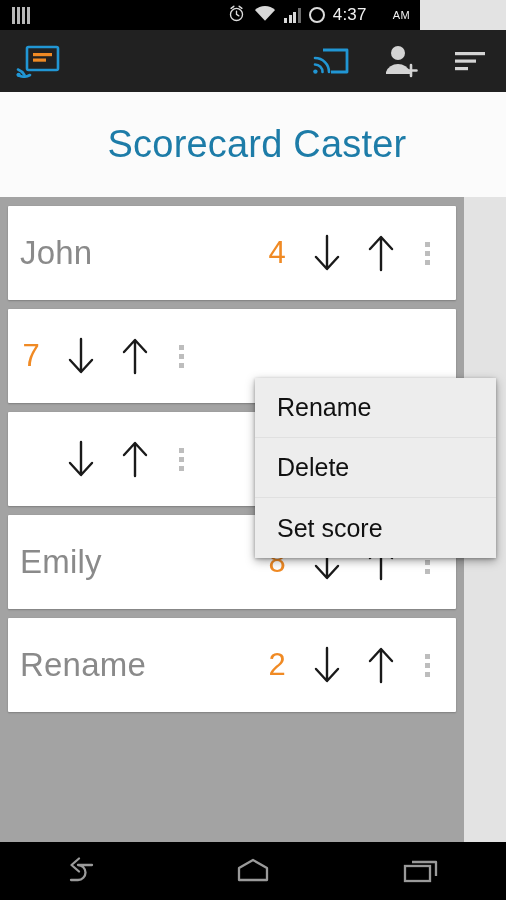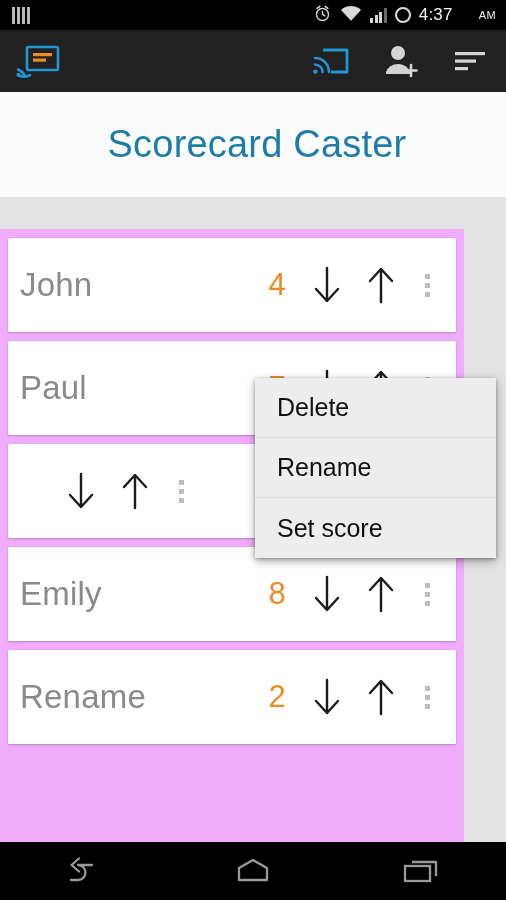--- a/index.html
+++ b/index.html
@@ -19,21 +19,21 @@
     width: 506px;
     height: 900px;
     background: #e3e3e3;
     overflow: hidden;
   }
 
   
   #status-bar {
     position: absolute;
     top: 0; left: 0;
-    width: 506px;
+    width: 420px;
     height: 30px;
     background: #000000;
     display: flex;
     align-items: center;
     justify-content: space-between;
     padding: 0 10px 0 12px;
     box-sizing: border-box;
   }
   #status-left {
     display: flex;
@@ -140,24 +140,23 @@
     letter-spacing: 0.2px;
     margin-left: 8px;
   }
 
   
   #list {
     position: absolute;
     top: 197px; left: 0;
     width: 464px;
     height: 645px;
-    background: #f0abfc;
+    background: #a3a3a3;
     padding-top: 9px;
     box-sizing: border-box;
-    margin-top: 32px;
   }
   .card {
     position: relative;
     margin: 0 8px 9px 8px;
     height: 94px;
     background: #ffffff;
     border-radius: 1px;
     box-shadow: 0 1px 2px rgba(0,0,0,0.22), 0 0 1px rgba(0,0,0,0.10);
     display: flex;
     align-items: center;
@@ -354,21 +353,20 @@
         </svg>
       </div>
       <div class="dots-btn">
         <i></i>
           <i></i>
           <i></i>
       </div>
     </div>
 
     <div class="card">
-      <div class="player-name">Paul</div>
       <div class="score">7</div>
       <div class="arrow-btn">
         <svg width="34" height="40" viewBox="0 0 34 40">
           <path d="M17 3 V35 M6 24 L17 36 L28 24" fill="none" stroke="#1a1a1a" stroke-width="2.4" stroke-linecap="round" stroke-linejoin="round"></path>
         </svg>
       </div>
       <div class="arrow-btn">
         <svg width="34" height="40" viewBox="0 0 34 40">
           <path d="M17 37 V5 M6 16 L17 4 L28 16" fill="none" stroke="#1a1a1a" stroke-width="2.4" stroke-linecap="round" stroke-linejoin="round"></path>
         </svg>
@@ -435,22 +433,22 @@
       <div class="dots-btn">
         <i></i>
           <i></i>
           <i></i>
       </div>
     </div>
 
   </div>
 
   <div id="popup">
+    <div class="popup-item">Rename</div>
     <div class="popup-item">Delete</div>
-    <div class="popup-item">Rename</div>
     <div class="popup-item">Set score</div>
   </div>
 
   <div id="nav-bar">
     <div class="nav-btn">
       <svg width="44" height="30" viewBox="0 0 44 30">
         <path d="M30 9 H16 M16 9 A7.5 7.5 0 0 1 16 24 H9" fill="none" stroke="#9a9a9a" stroke-width="2.3" stroke-linecap="round" stroke-linejoin="round"></path>
         <path d="M17 2.5 L9.5 9 L17 15.5" fill="none" stroke="#9a9a9a" stroke-width="2.3" stroke-linecap="round" stroke-linejoin="round"></path>
       </svg>
     </div>

